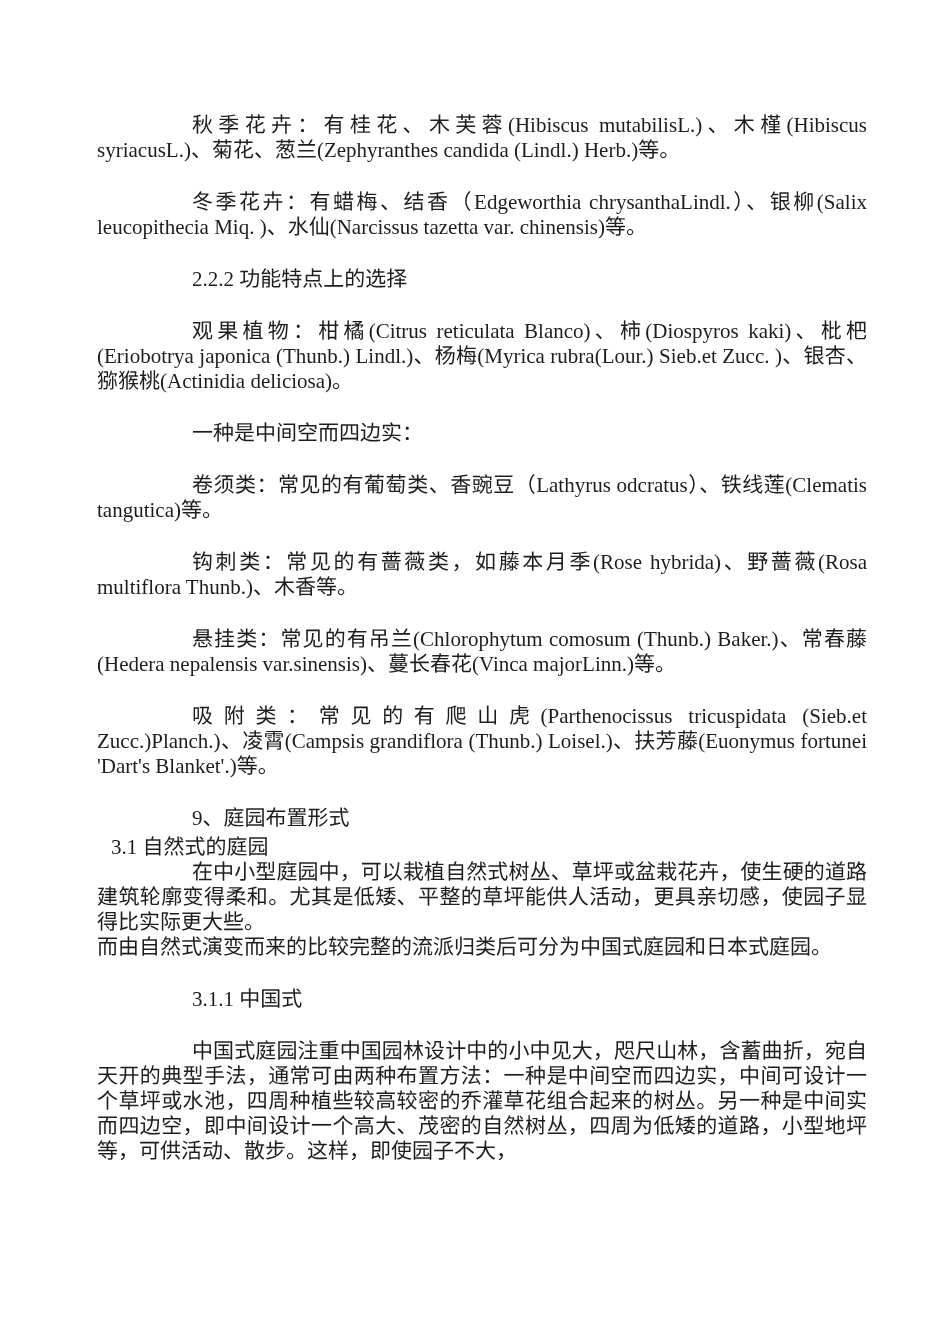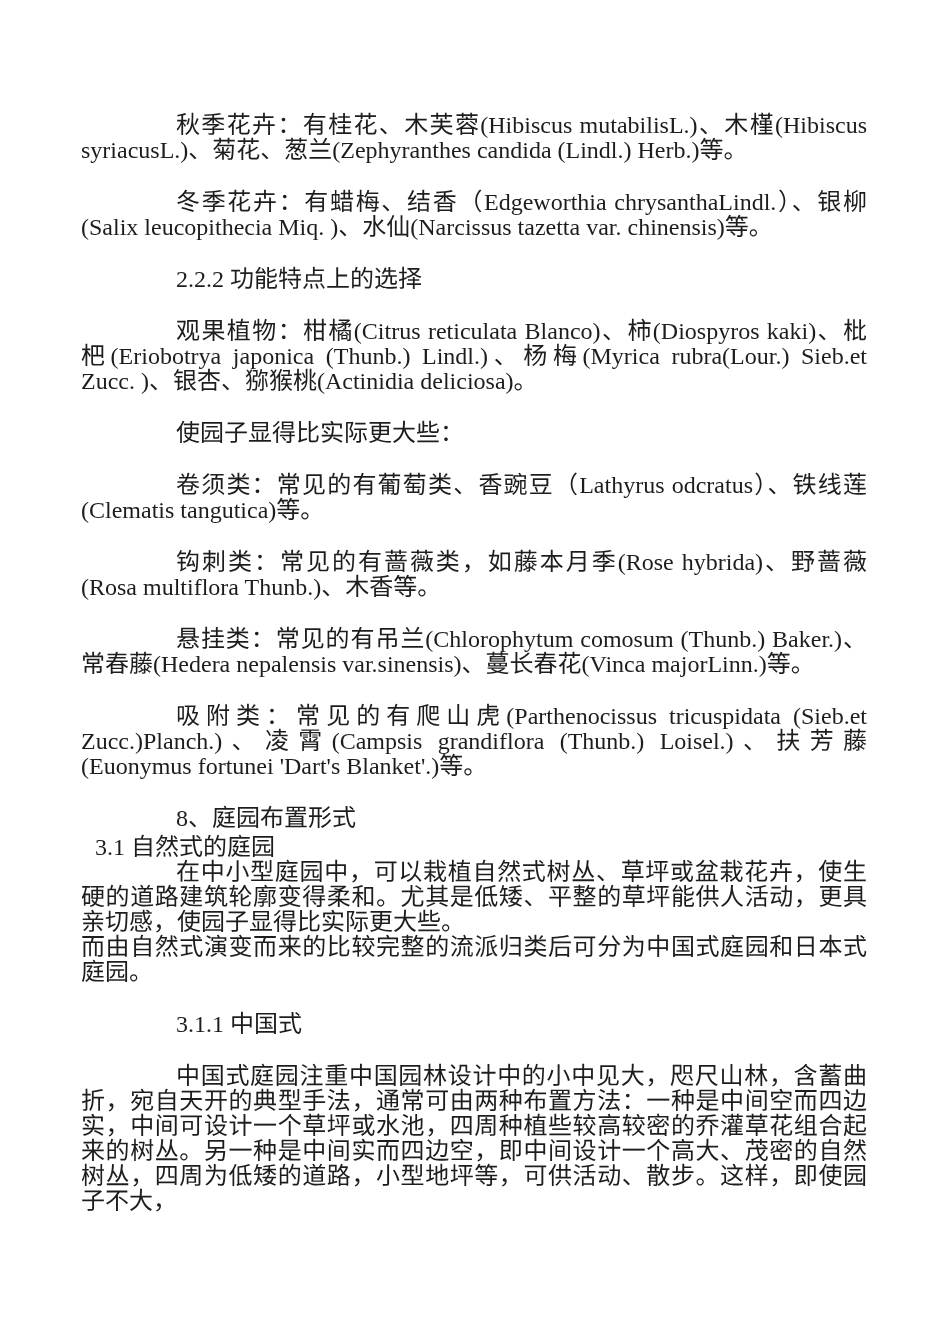--- a/index.html
+++ b/index.html
@@ -15,22 +15,22 @@
   }
   .page {
     box-sizing: border-box;
     width: 950px;
     height: 1344px;
     padding: 113px 83px 0 81px;
     background: #ffffff;
     color: #1d1d1d;
   }
   .doc p {
-    margin: 27px 0 0 0;
-    font-size: 24px;
+    margin: 27px 0 0 16px;
+    font-size: 21px;
     line-height: 25px;
     text-align: justify;
     text-indent: 95px;
     word-break: break-word;
     color: #1d1d1d;
   }
   .doc p.first       { margin-top: 0; }
   .doc p.tight       { margin-top: 4px; }
   .doc p.nomargin    { margin-top: 0; }
   .doc p.noindent    { text-indent: 0; }
@@ -38,25 +38,25 @@
 </style>
 </head>
 <body>
 
 <div class="page">
   <div class="doc">
     <p class="first">秋季花卉：有桂花、木芙蓉(Hibiscus mutabilisL.)、木槿(Hibiscus syriacusL.)、菊花、葱兰(Zephyranthes candida (Lindl.) Herb.)等。</p>
     <p>冬季花卉：有蜡梅、结香（Edgeworthia chrysanthaLindl.）、银柳(Salix leucopithecia Miq. )、水仙(Narcissus tazetta var. chinensis)等。</p>
     <p>2.2.2 功能特点上的选择</p>
     <p>观果植物：柑橘(Citrus reticulata Blanco)、柿(Diospyros kaki)、枇杷(Eriobotrya japonica (Thunb.) Lindl.)、杨梅(Myrica rubra(Lour.) Sieb.et Zucc. )、银杏、猕猴桃(Actinidia deliciosa)。</p>
-    <p>使园子显得比实际更大些：</p>
+    <p>一种是中间空而四边实：</p>
     <p>卷须类：常见的有葡萄类、香豌豆（Lathyrus odcratus）、铁线莲(Clematis tangutica)等。</p>
     <p>钩刺类：常见的有蔷薇类，如藤本月季(Rose hybrida)、野蔷薇(Rosa multiflora Thunb.)、木香等。</p>
     <p>悬挂类：常见的有吊兰(Chlorophytum comosum (Thunb.) Baker.)、常春藤(Hedera nepalensis var.sinensis)、蔓长春花(Vinca majorLinn.)等。</p>
     <p>吸附类：常见的有爬山虎(Parthenocissus tricuspidata (Sieb.et Zucc.)Planch.)、凌霄(Campsis grandiflora (Thunb.) Loisel.)、扶芳藤(Euonymus fortunei 'Dart's Blanket'.)等。</p>
-    <p>8、庭园布置形式</p>
+    <p>9、庭园布置形式</p>
     <p class="tight smallindent">3.1 自然式的庭园</p>
     <p class="nomargin">在中小型庭园中，可以栽植自然式树丛、草坪或盆栽花卉，使生硬的道路建筑轮廓变得柔和。尤其是低矮、平整的草坪能供人活动，更具亲切感，使园子显得比实际更大些。</p>
     <p class="nomargin noindent">而由自然式演变而来的比较完整的流派归类后可分为中国式庭园和日本式庭园。</p>
     <p>3.1.1 中国式</p>
     <p>中国式庭园注重中国园林设计中的小中见大，咫尺山林，含蓄曲折，宛自天开的典型手法，通常可由两种布置方法：一种是中间空而四边实，中间可设计一个草坪或水池，四周种植些较高较密的乔灌草花组合起来的树丛。另一种是中间实而四边空，即中间设计一个高大、茂密的自然树丛，四周为低矮的道路，小型地坪等，可供活动、散步。这样，即使园子不大，</p>
   </div>
 </div>
 
 </body></html>

